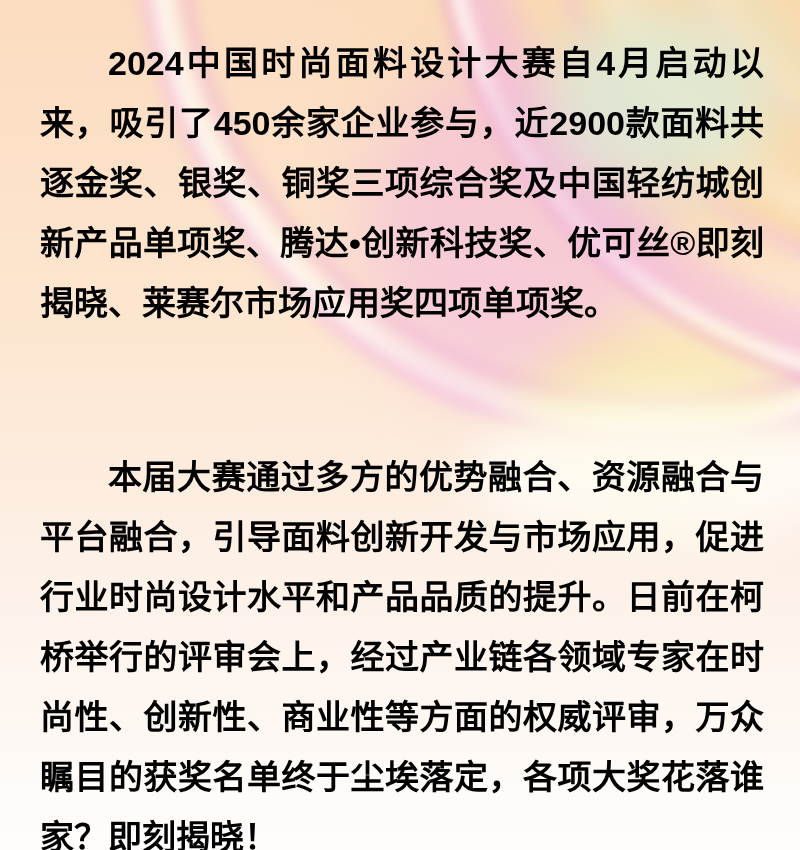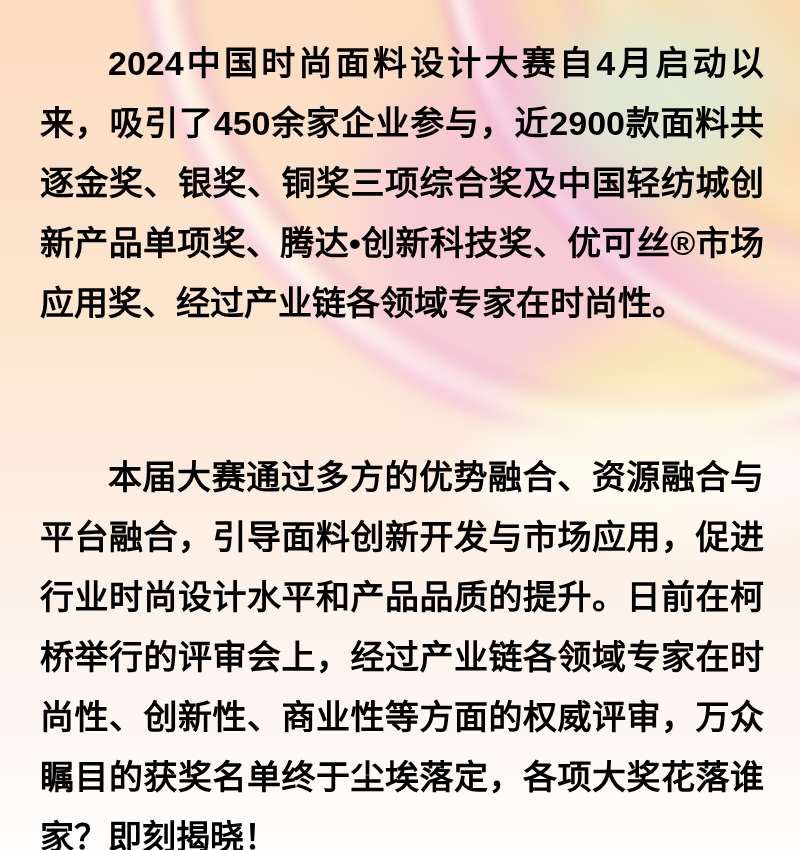--- a/index.html
+++ b/index.html
@@ -150,17 +150,17 @@
     <div class="ring ring-c"></div>
     <div class="ring ring-d"></div>
     <div class="blob blob-gold"></div>
     <div class="blob blob-pink"></div>
     <div class="blob blob-mint"></div>
     <div class="blob blob-yellow"></div>
     <div class="blob blob-white"></div>
   </div>
 
   <div class="article">
-    <p class="para">2024中国时尚面料设计大赛自4月启动以来，吸引了450余家企业参与，近2900款面料共逐金奖、银奖、铜奖三项综合奖及中国轻纺城创新产品单项奖、腾达•创新科技奖、优可丝®市场应用奖、经过产业链各领域专家在时尚性。</p>
+    <p class="para">2024中国时尚面料设计大赛自4月启动以来，吸引了450余家企业参与，近2900款面料共逐金奖、银奖、铜奖三项综合奖及中国轻纺城创新产品单项奖、腾达•创新科技奖、优可丝®即刻揭晓、莱赛尔市场应用奖四项单项奖。</p>
     <p class="para para-2">本届大赛通过多方的优势融合、资源融合与平台融合，引导面料创新开发与市场应用，促进行业时尚设计水平和产品品质的提升。日前在柯桥举行的评审会上，经过产业链各领域专家在时尚性、创新性、商业性等方面的权威评审，万众瞩目的获奖名单终于尘埃落定，各项大奖花落谁家？即刻揭晓！</p>
   </div>
 
 </div>
 
 </body></html>

